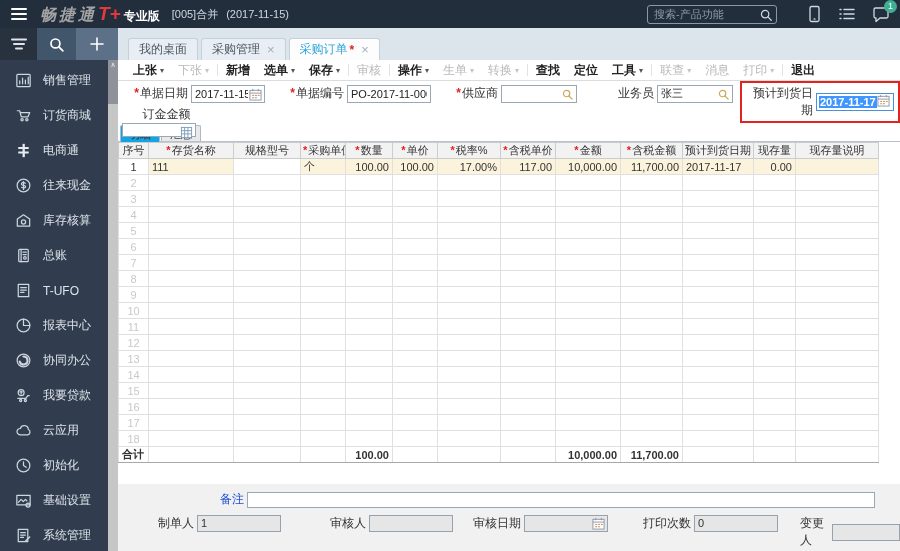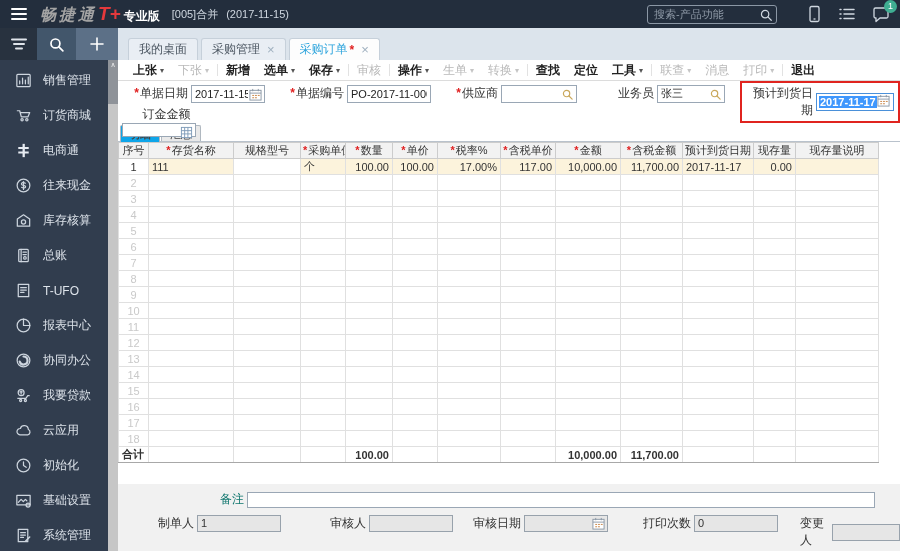--- a/index.html
+++ b/index.html
@@ -82,21 +82,21 @@
   .grid th { height:16px; background:#f2f2f2; border:1px solid #cccccc; font-weight:normal; color:#333; text-align:center; padding:0 2px; overflow:hidden; white-space:nowrap; }
   .grid td { height:16px; border:1px solid #e0e0e0; padding:0 3px; color:#333; overflow:hidden; white-space:nowrap; background:#fff; }
   .grid td.cream { background:#fcf3dc; }
   .grid td.rownum { color:#c9c9c9; text-align:center; }
   .grid td.a-left { text-align:left; } .grid td.a-right { text-align:right; } .grid td.a-center { text-align:center; }
   .grid tr.total td { border-top:1px solid #a8a8a8; border-bottom:1px solid #a8a8a8; font-weight:bold; }
 
   
   .footer { flex:1; background:#f1f1f1; position:relative; font-size:12px; }
   .remark { position:absolute; top:7px; left:0; display:flex; align-items:center; }
-  .remark label { width:126px; text-align:right; margin-right:3px; color:#0f766e; }
+  .remark label { width:126px; text-align:right; margin-right:3px; color:#1d4ed8; }
   .remark .rin { width:628px; height:16px; border:1px solid #9aa7b5; background:#fff; }
   .fgrp { position:absolute; top:31px; display:flex; align-items:center; }
   .fgrp label { color:#333; margin-right:3px; }
   .fgrp .gin { position:relative; width:84px; height:17px; border:1px solid #98a2ac; background:#e6e6e6; font-size:11px; padding:1px 3px; color:#333; }
   .fgrp .gin .inico { position:absolute; right:2px; top:1px; }
 </style>
 </head>
 <body>
 
 <div class="screen">
@@ -420,21 +420,21 @@
               <svg width="13" height="13" viewBox="0 0 14 14" stroke="#caa85c" stroke-width="1.3" fill="none" stroke-linecap="round">
                   <circle cx="6" cy="6" r="3.4"></circle>
                   <path d="M8.6 8.6L12 12"></path>
                 </svg>
             </span>
           </span>
         </div>
 
         <div class="fgroup" style="left:462px; top:3px;">
           <span class="flabel" style="width:74px;"><span>业务员</span></span>
-          <span class="finp" style="width:68px;">
+          <span class="finp" style="width:76px;">
             <input value="张三" style="">
             <span class="inico">
               <svg width="13" height="13" viewBox="0 0 14 14" stroke="#caa85c" stroke-width="1.3" fill="none" stroke-linecap="round">
                   <circle cx="6" cy="6" r="3.4"></circle>
                   <path d="M8.6 8.6L12 12"></path>
                 </svg>
             </span>
           </span>
         </div>
 

